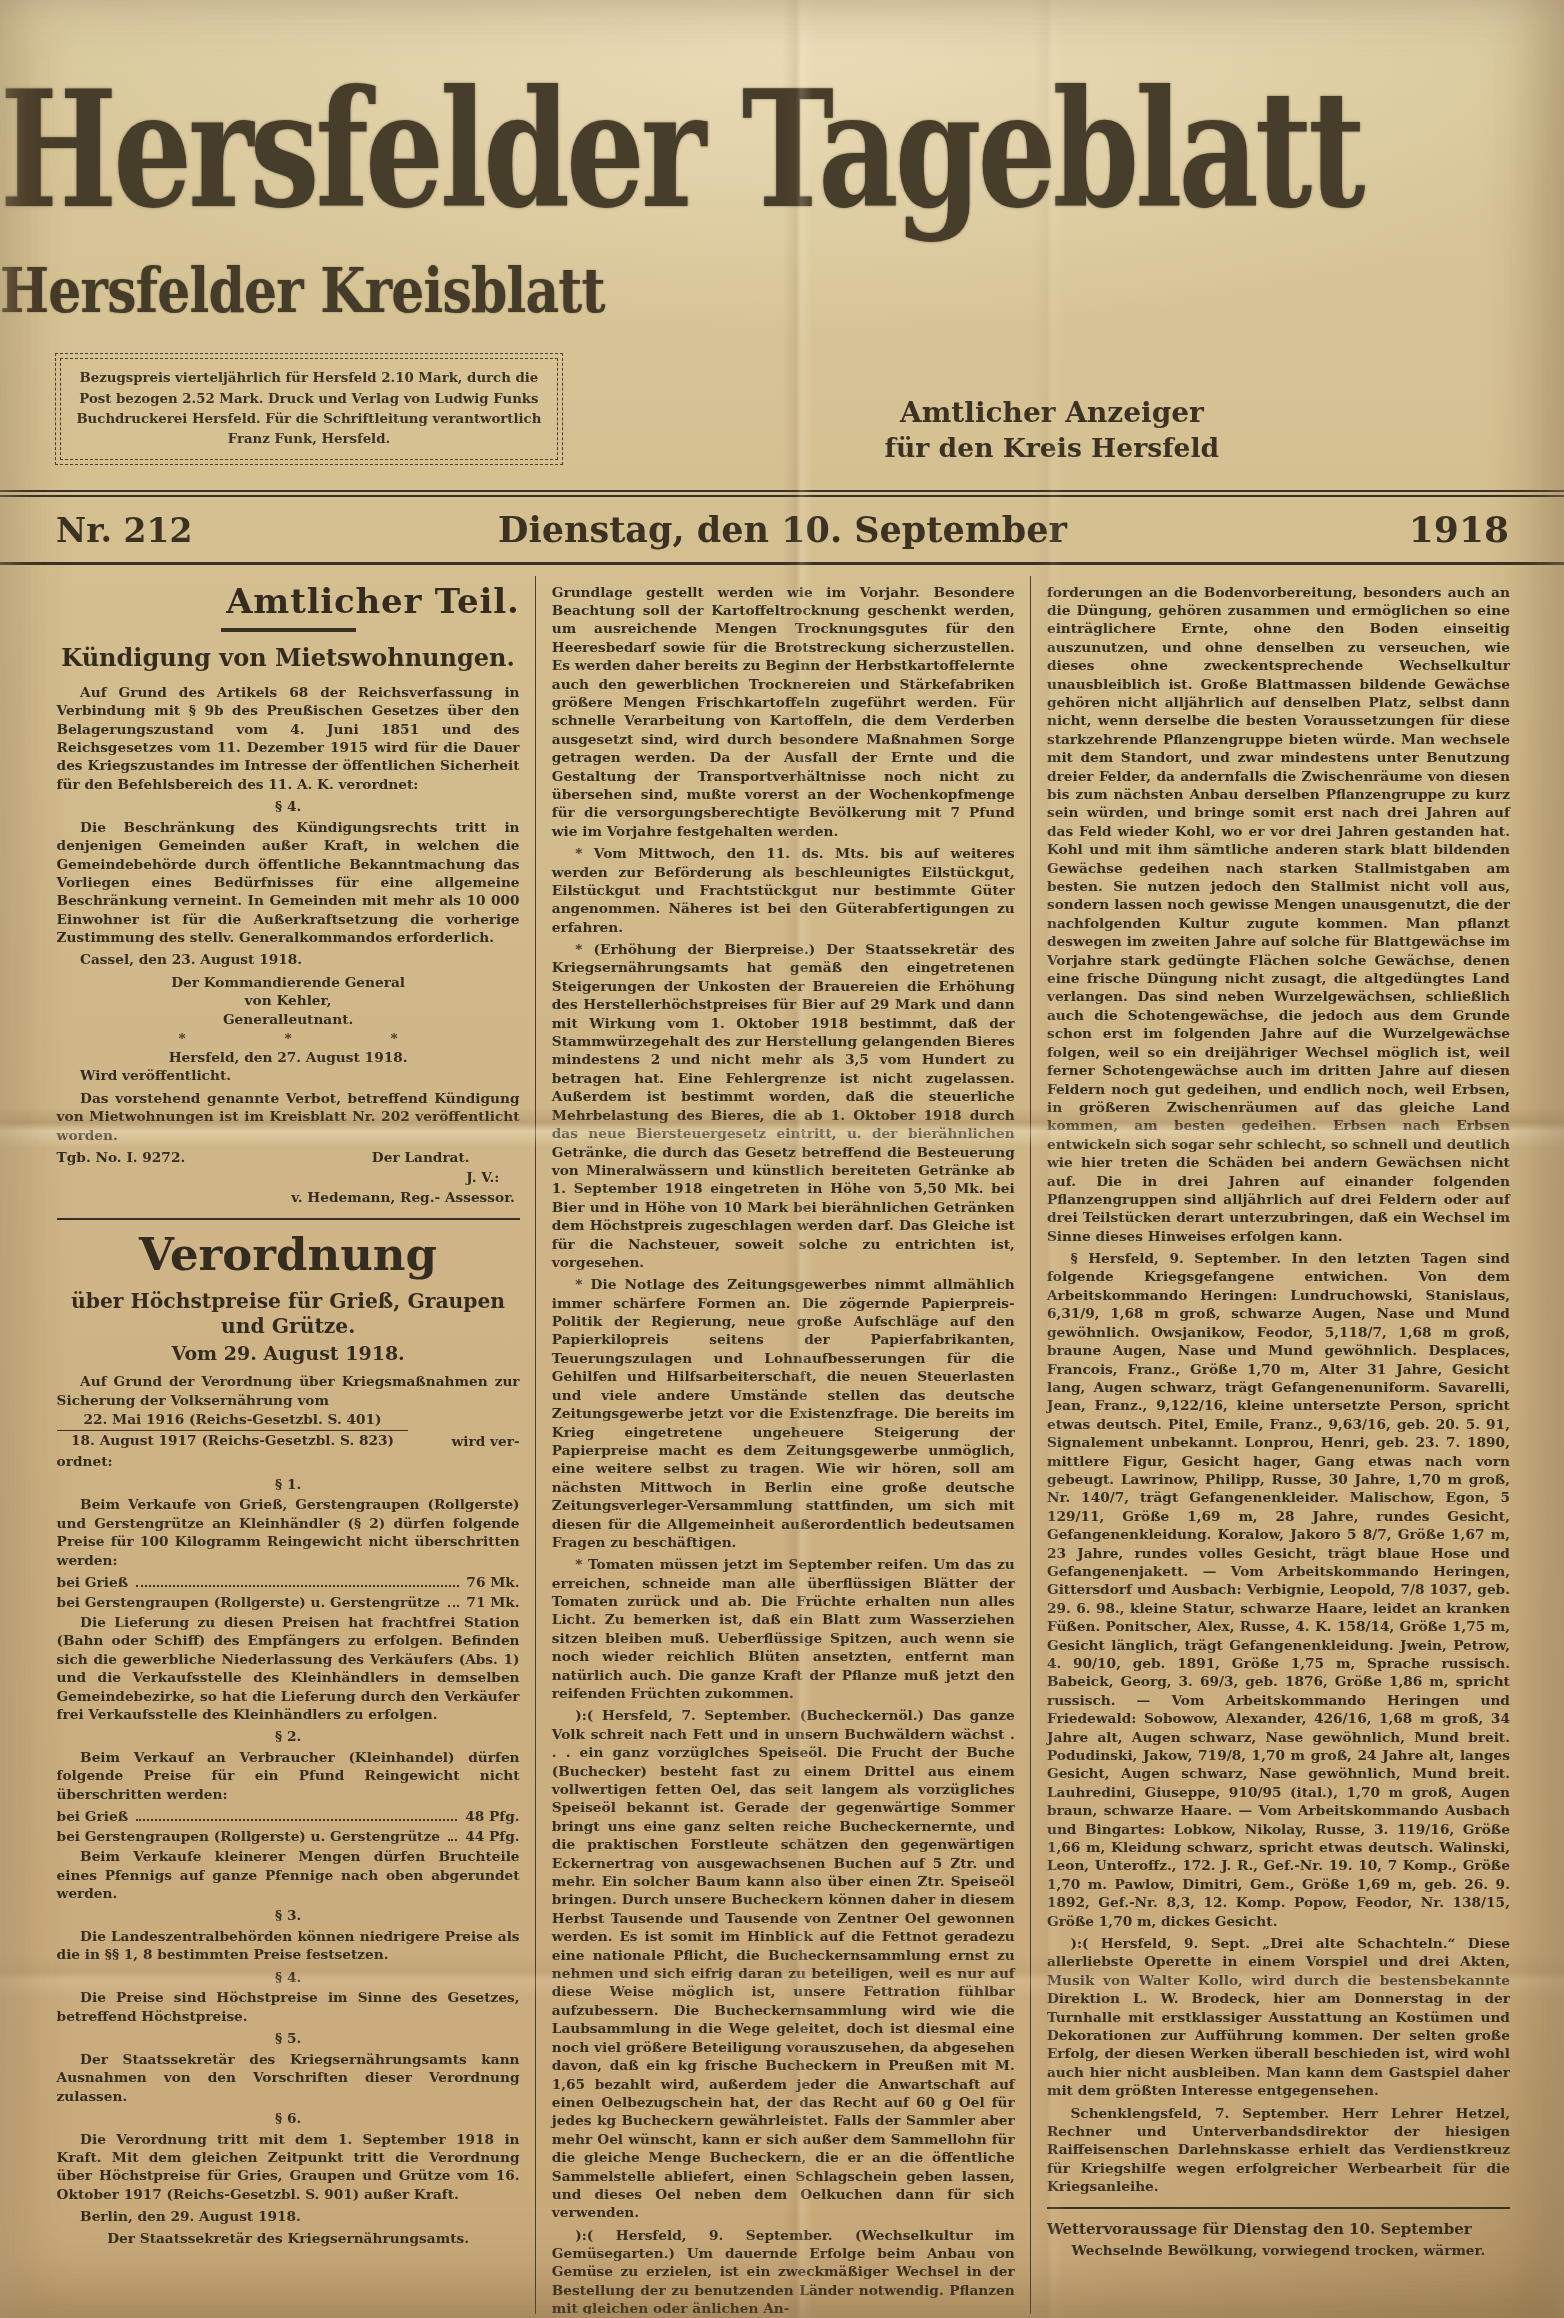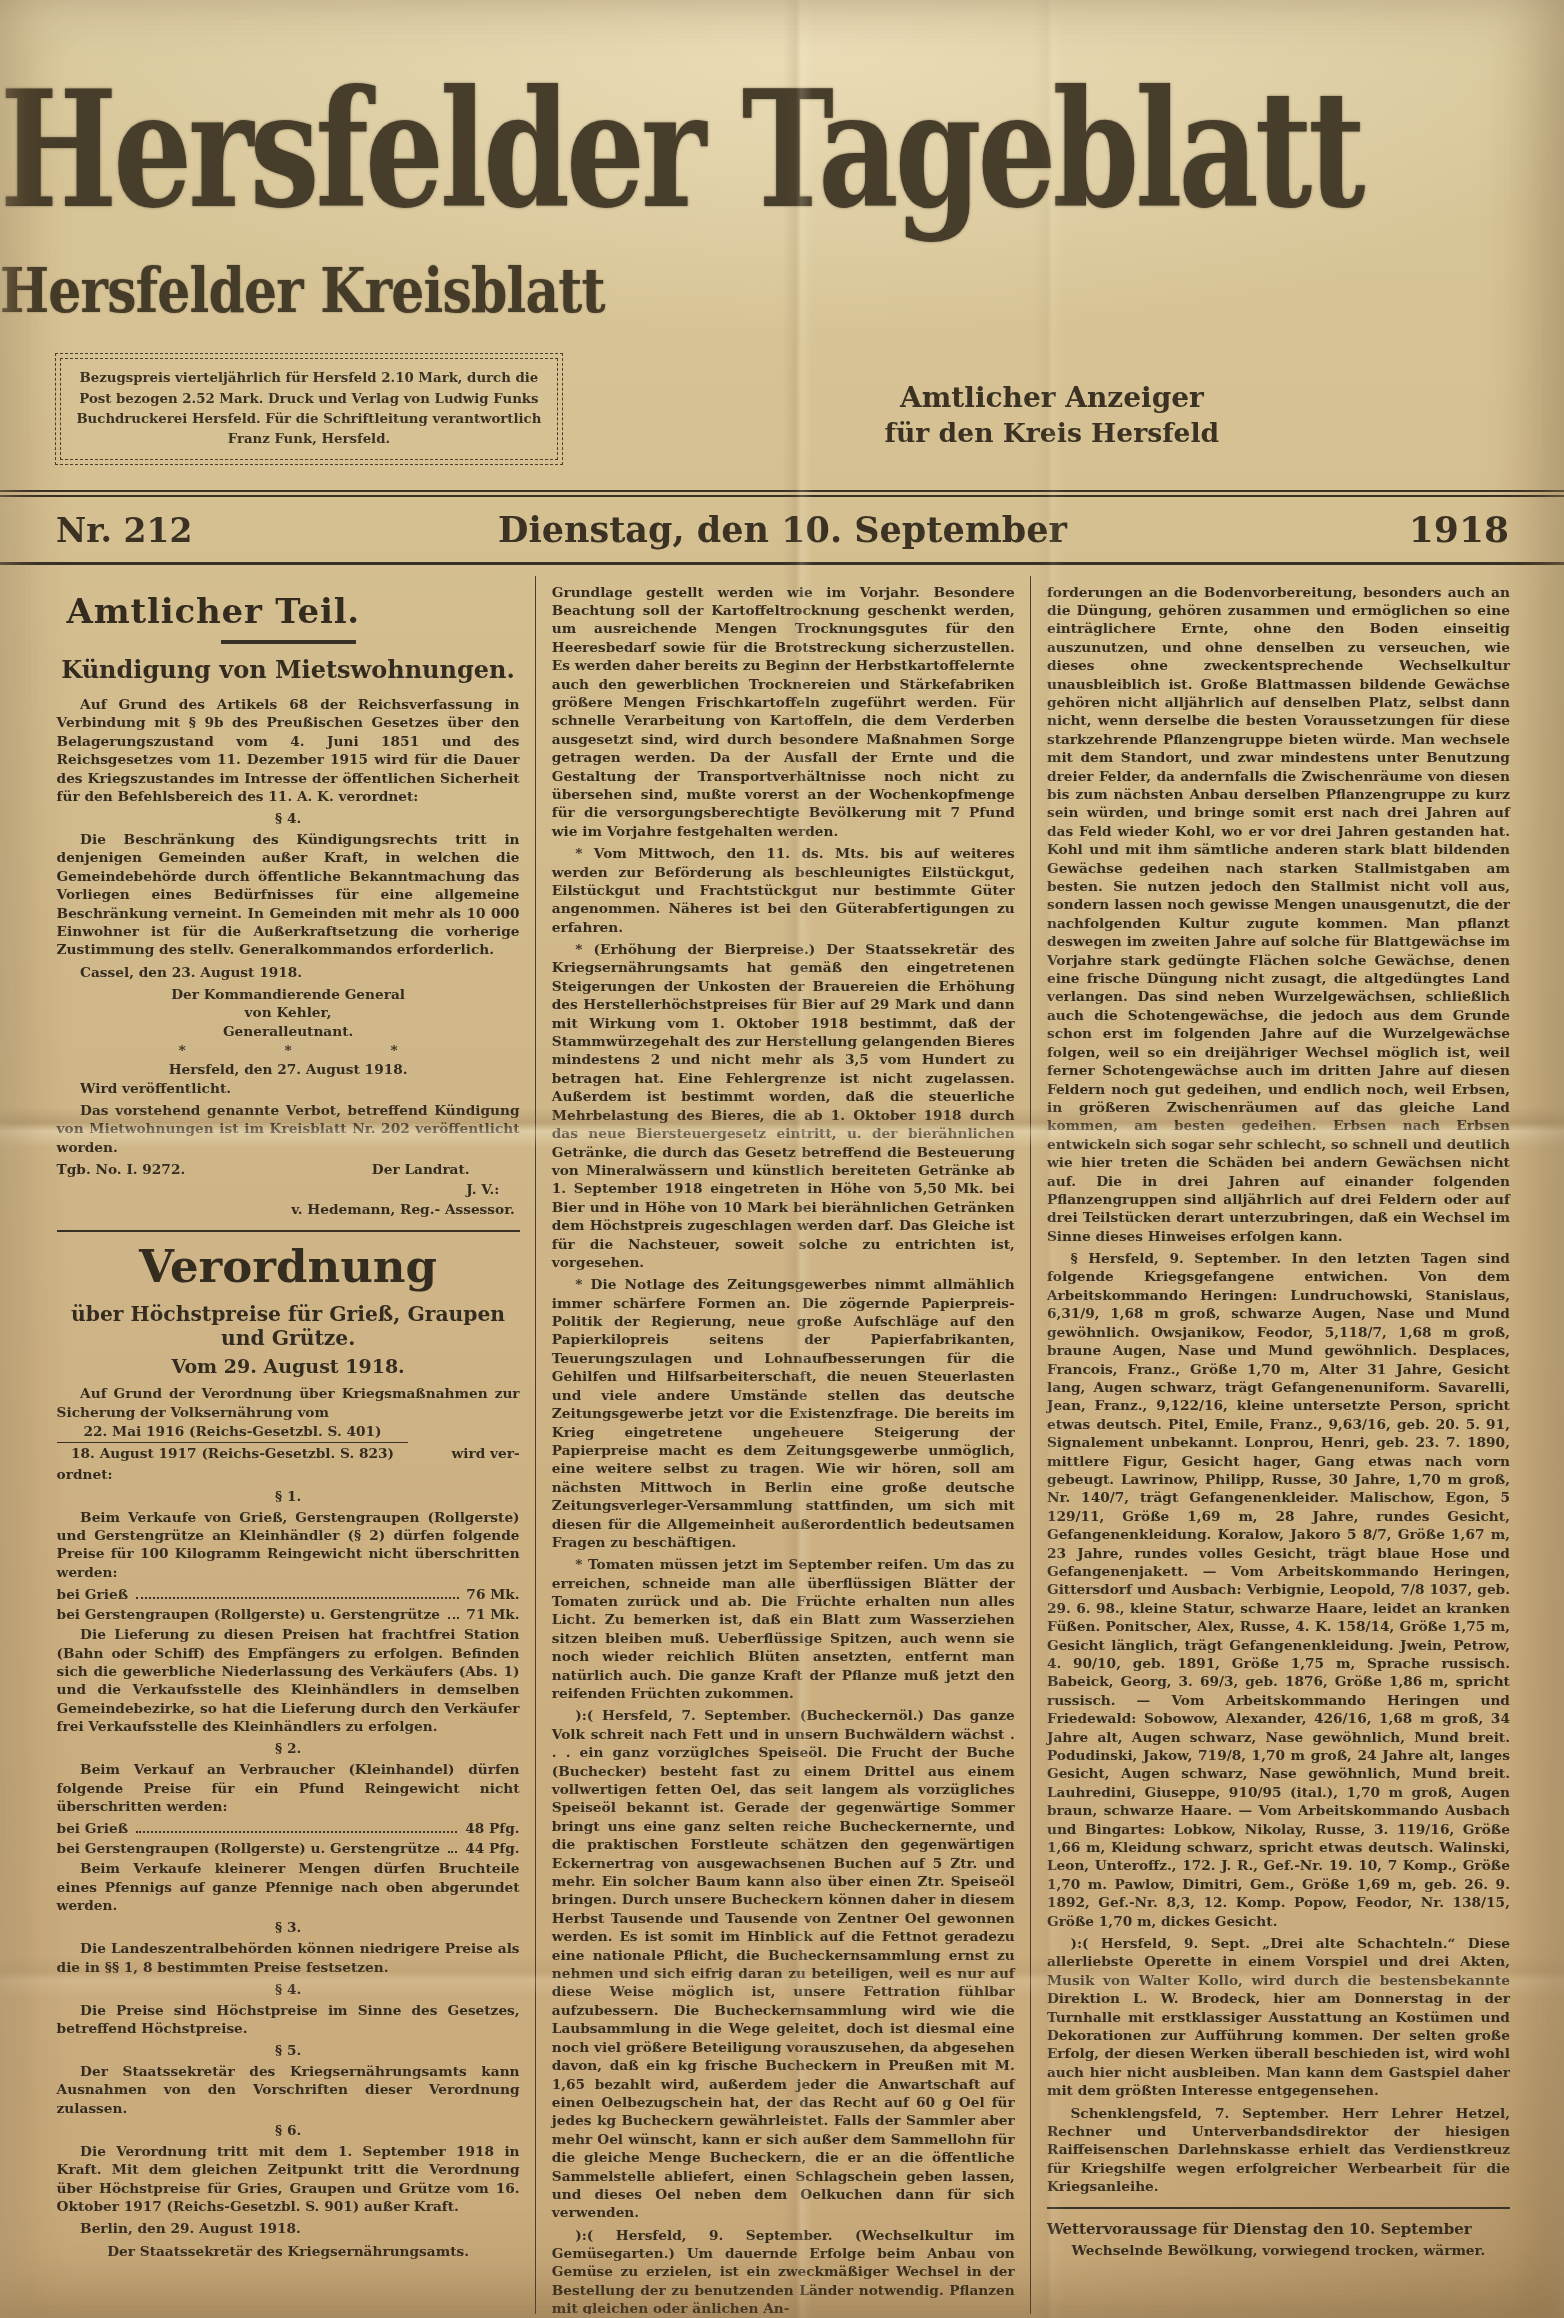--- a/index.html
+++ b/index.html
@@ -28,21 +28,21 @@
     margin:69px 0 0;font-size:124px;line-height:1;font-weight:bold;letter-spacing:-3.9px;
     color:#473d2b;transform:scaleY(1.30);transform-origin:top center;
     text-shadow:0 0 2.3px rgba(62,50,30,.55);
   }
   .mast-sub{
     margin:67px 0 0;font-size:52px;line-height:1;font-weight:bold;letter-spacing:-0.8px;
     color:#453b29;transform:scaleY(1.18);transform-origin:top center;
     text-shadow:0 0 1.6px rgba(62,50,30,.5);
   }
 
-  .header-row{display:flex;gap:31px;margin:41px 55px 0;align-items:center;}
+  .header-row{display:flex;gap:31px;margin:41px 55px 0;align-items:flex-end;}
   .imprint{flex:0 0 498px;border:1.6px dashed #4a3f2c;padding:3.9px;}
   .imprint-inner{border:1.6px dashed #4a3f2c;height:100%;box-sizing:border-box;
     padding:9.4px 12.5px;font-size:13.3px;line-height:20.3px;font-weight:bold;text-align:center;color:#3b3223;}
   .banner{flex:1;text-align:center;padding-top:12.5px;font-weight:bold;color:#3b3223;}
   .banner .l1{font-size:28px;line-height:36px;}
   .banner .l2{font-size:26.6px;line-height:34px;}
 
   .dateline{
     margin-top:25px;border-top:7px double #3a3126;border-bottom:3.9px solid #3a3126;
     padding:11px 56px 12.5px;display:flex;align-items:baseline;font-weight:bold;color:#3b3223;
@@ -61,21 +61,21 @@
   .p{margin:0 0 3.9px;}
   .ind{text-indent:23.5px;}
   .c{text-align:center;}
   .sect{text-align:center;margin:2.3px 0;}
   .stars{text-align:center;word-spacing:94px;margin:0.8px 0;}
   .r{text-align:right;margin:0 20.3px 1.6px 0;}
   .r2{text-align:right;margin:0 4.7px 1.6px 0;}
   .split{display:flex;justify-content:space-between;margin:0 0 1.6px;}
   .split .sr{margin-right:50px;}
 
-  .h-amt{font-size:34px;line-height:1.1;text-align:left;margin:10px;letter-spacing:0.8px;text-indent:0;}
+  .h-amt{font-size:34px;line-height:1.1;text-align:right;margin:0;letter-spacing:0.8px;text-indent:0;}
   .h-amt-rule{width:135px;height:3.9px;background:#3a3126;margin:7.8px auto 12.5px;}
   .h-art{font-size:24px;line-height:1.15;text-align:center;margin:1.6px 0 11px;text-indent:0;}
   .divider{height:2.3px;background:#3a3126;margin:11.7px 0 11px;}
   .divider.thin{height:1.6px;}
   .h-ver{font-size:45px;line-height:1.05;text-align:center;margin:3.1px 0 11px;text-indent:0;}
   .h-ver-sub{font-size:20.3px;line-height:1.2;text-align:center;margin:0 0 6.3px;text-indent:0;}
   .h-ver-date{font-size:19px;text-align:center;margin:0 0 9.4px;text-indent:0;}
 
   .frac-row{display:flex;align-items:flex-end;margin:0 0 2px;text-align:left;gap:32px;}
   .frac{flex:1;text-align:center;line-height:19px;}

